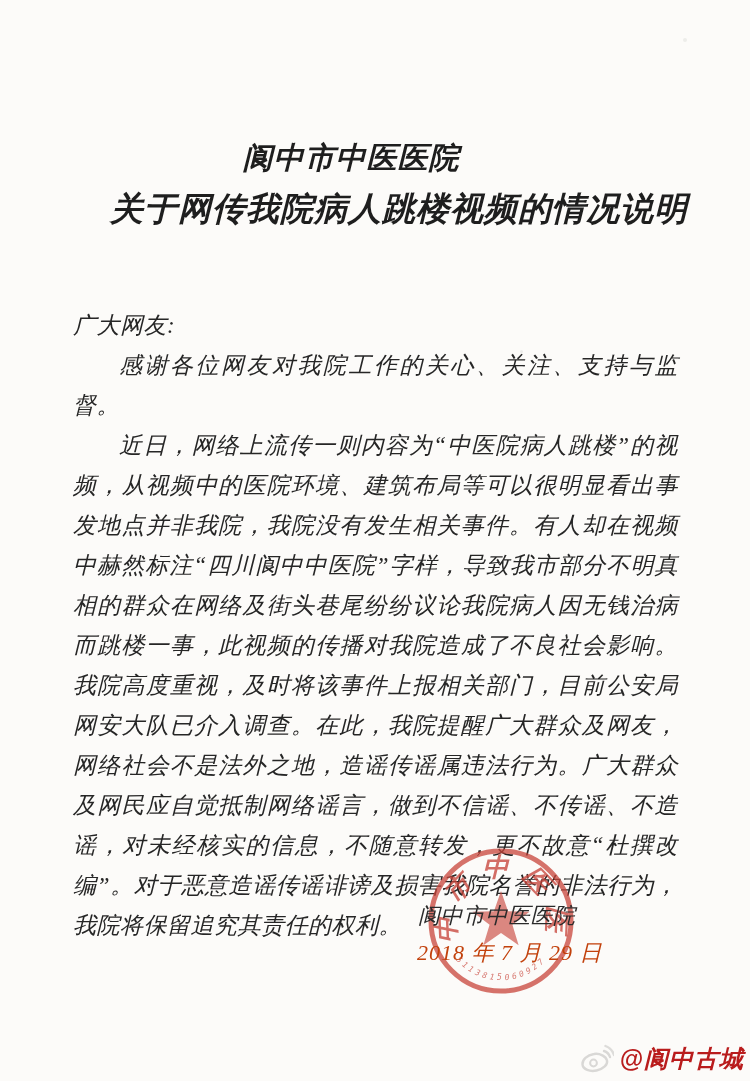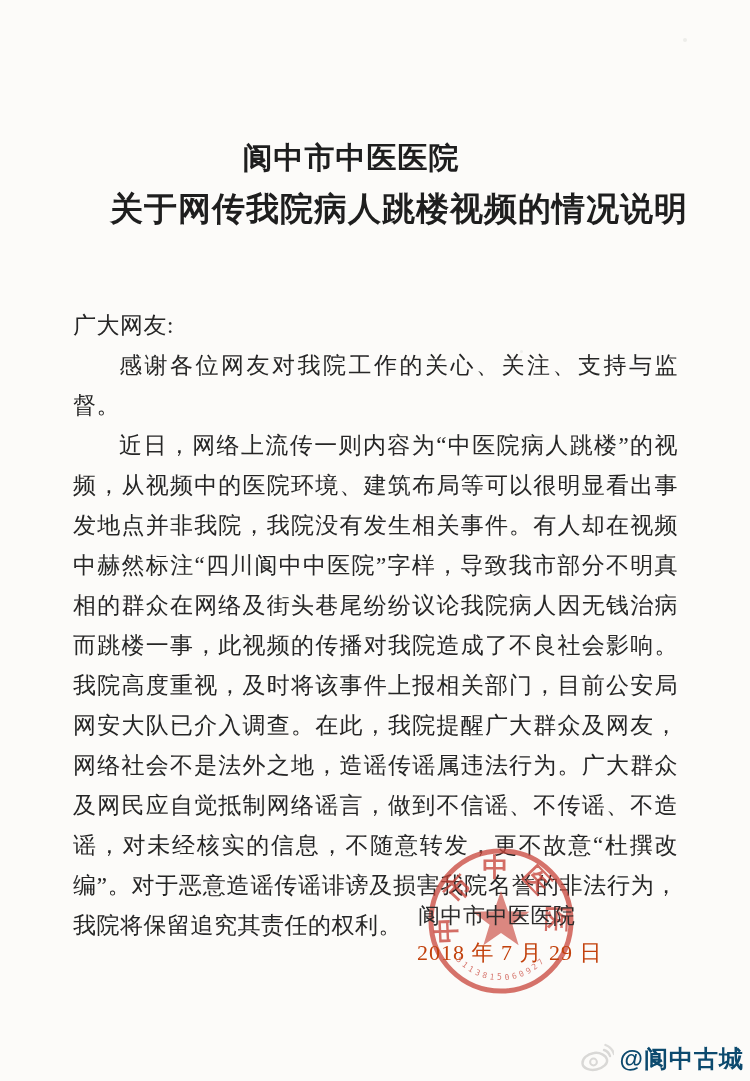--- a/index.html
+++ b/index.html
@@ -3,20 +3,21 @@
 <meta charset="utf-8">
 <style>
   html,body{margin:0;padding:0;background:#ffffff;}
   .page{
     position:relative;
     width:750px;height:1081px;
     background:#fcfbf9;
     overflow:hidden;
     font-family:"Liberation Serif","DejaVu Serif",serif;
     color:#262626;
+    font-style:italic;
   }
   .title-block{
     position:absolute;top:138px;left:0;right:0;
     text-align:center;font-weight:bold;color:#1e1e1e;
   }
   .title-line1{font-size:30px;letter-spacing:1px;transform:translateX(-24px);}
   .title-line2{font-size:33px;letter-spacing:1px;margin-top:8px;margin-left:48px;}
   .body-block{
     position:absolute;top:258px;left:73px;width:605px;
     font-size:23px;line-height:40px;letter-spacing:0.5px;
@@ -32,22 +33,22 @@
   .signature-date{
     position:absolute;left:417px;top:938px;
     font-size:22px;letter-spacing:1px;color:#c2410c;z-index:3;
   }
   .seal{
     position:absolute;left:424px;top:844px;width:154px;height:154px;
     z-index:2;opacity:0.88;
   }
   .watermark{
     position:absolute;right:6px;bottom:6px;
-    display:flex;align-items:flex-start;gap:6px;
-    color:#0c4a6e;z-index:4;
+    display:flex;align-items:center;gap:6px;
+    color:#b91c1c;z-index:4;
   }
   .watermark-text{
     font-size:24px;font-weight:bold;letter-spacing:1px;
     font-family:"Liberation Sans","DejaVu Sans",sans-serif;
   }
   .speck{position:absolute;border-radius:50%;background:#ededea;}
 </style>
 </head>
 <body>
 

